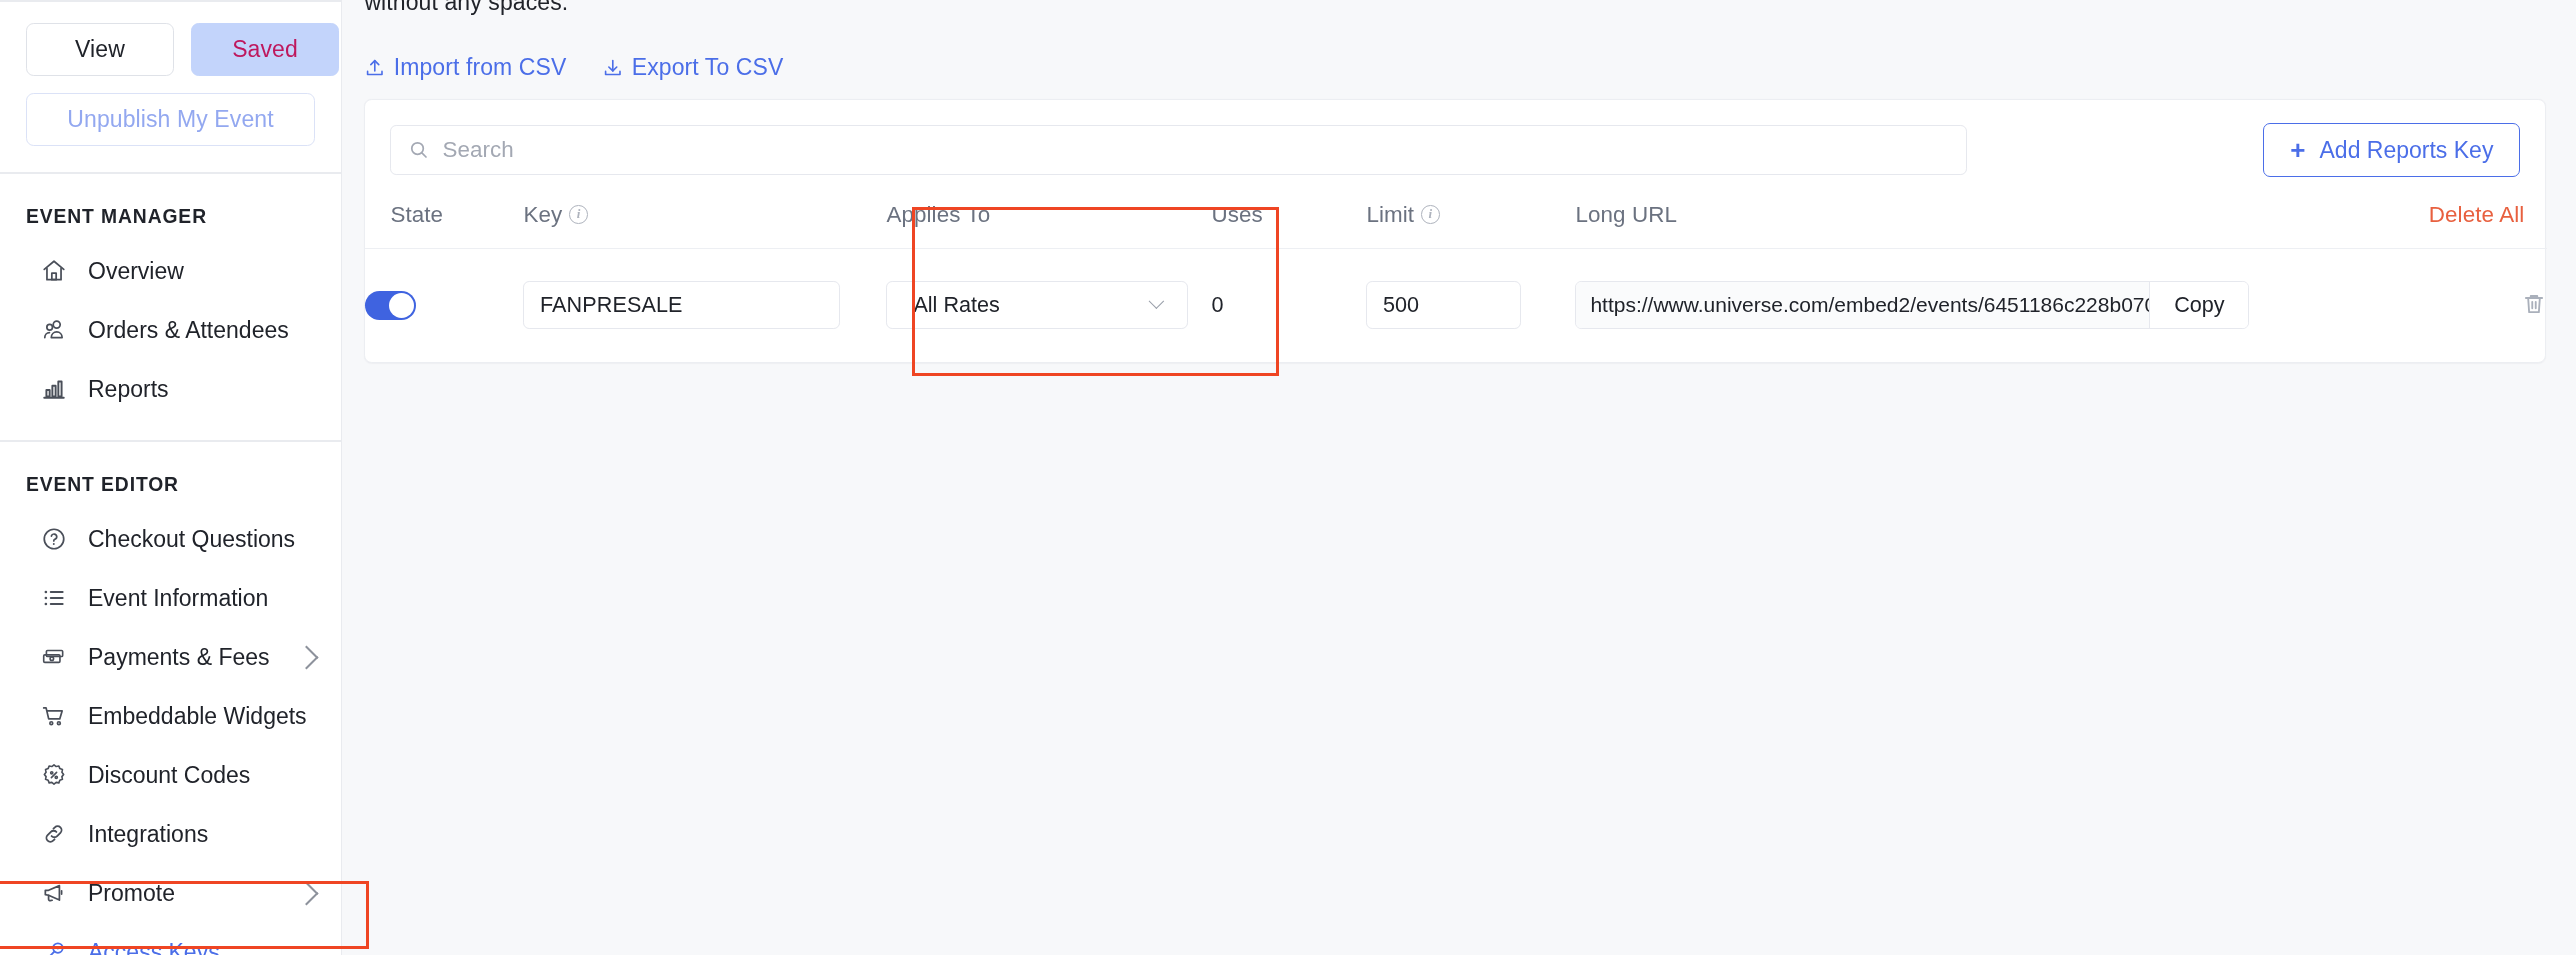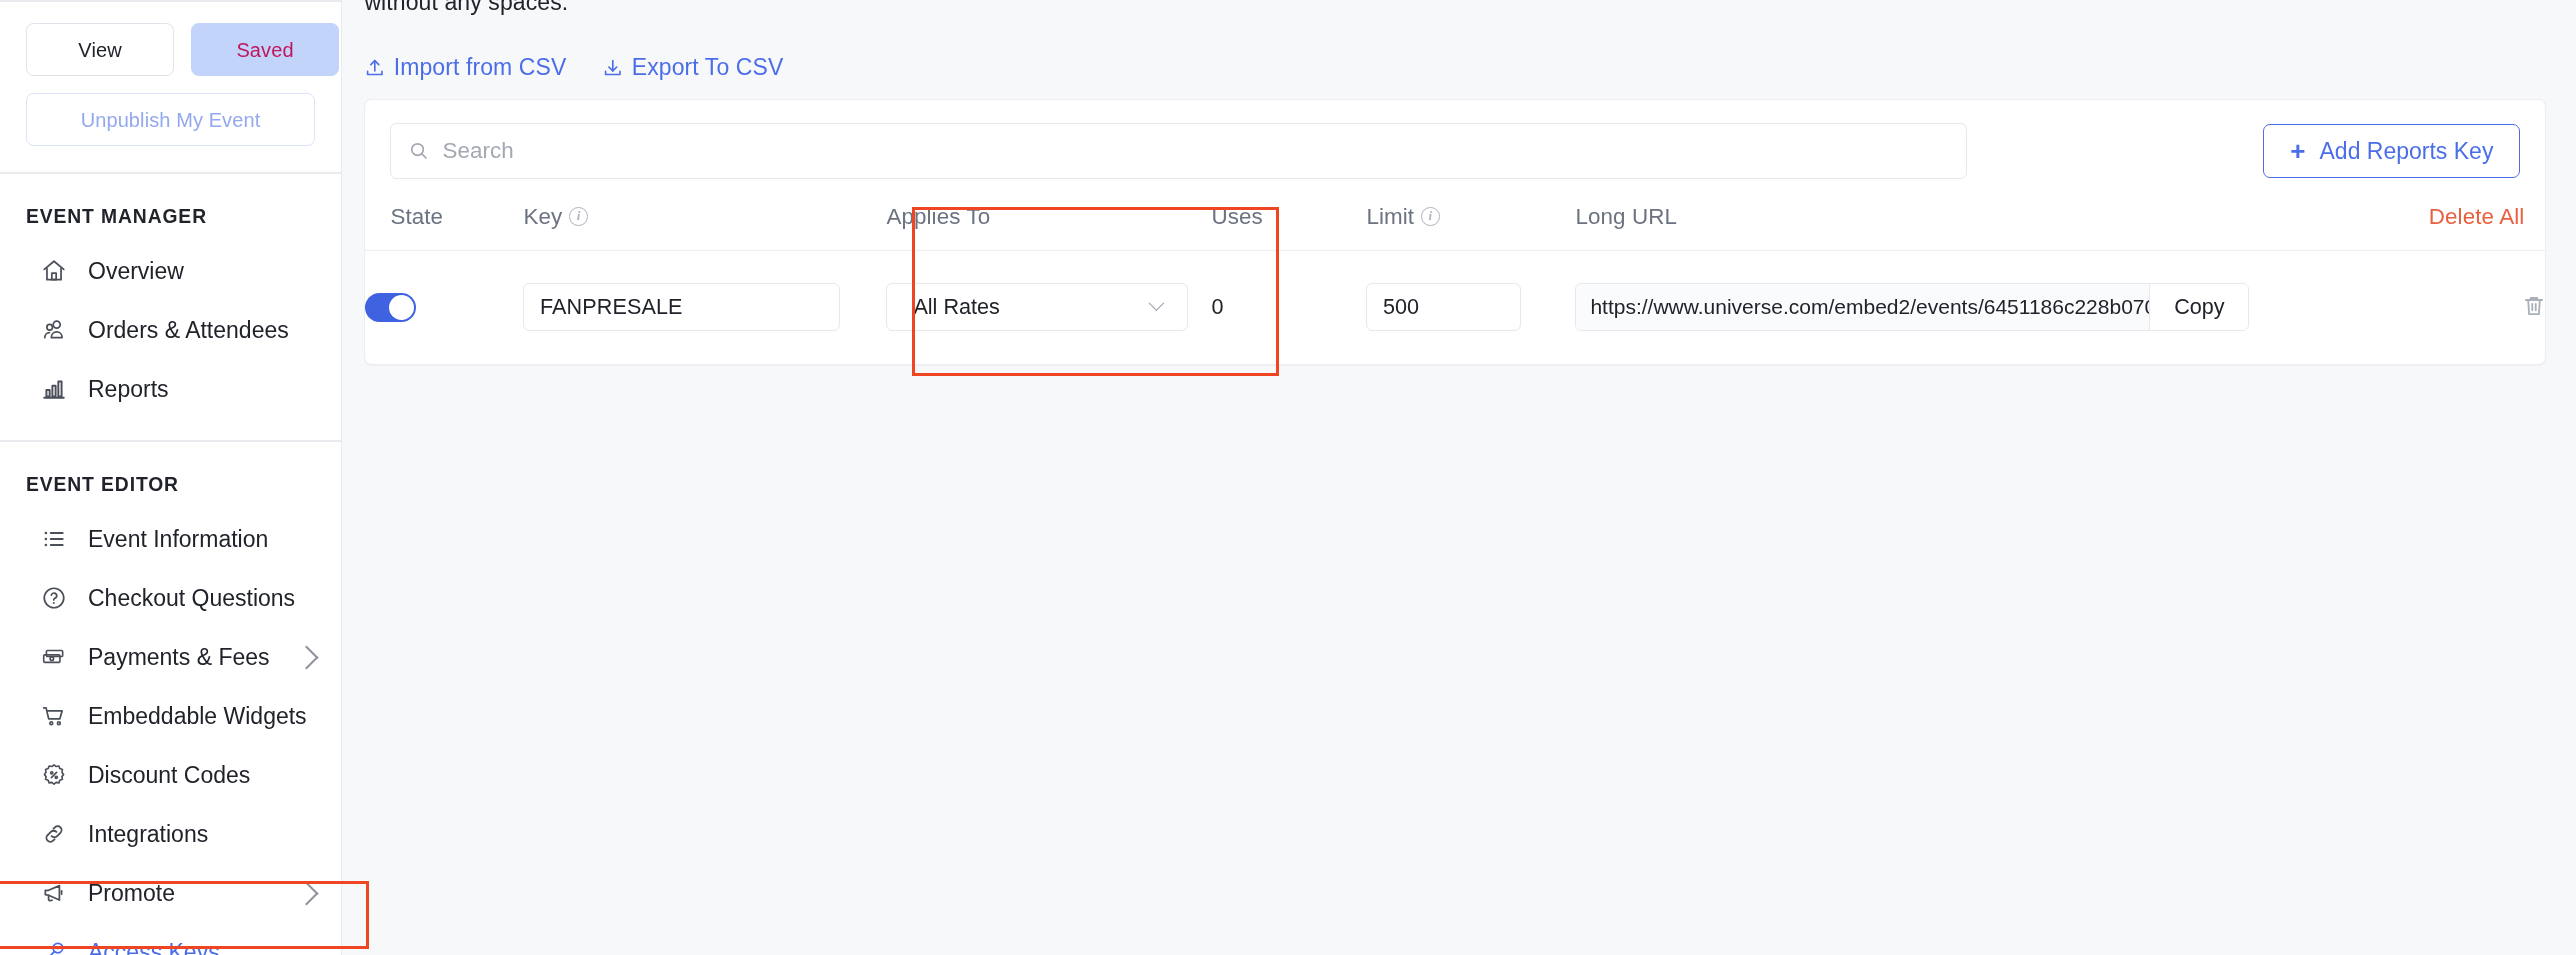--- a/index.html
+++ b/index.html
@@ -16,21 +16,21 @@
     width: 342px; height: 956px;
     background: #ffffff;
     border-right: 1.5px solid #e9ebef;
     flex: 0 0 342px;
     position: relative;
   }
   .side-top-rule { height: 1.5px; background: #e9ebef; margin: 0; }
   .pub-block { padding: 21.6px 26px 26px 26px; }
   .btn-row { display: flex; gap: 17px; }
   .btn {
-    border-radius: 7.7px; font-size: 20px; line-height: 1;
+    border-radius: 7.7px; font-size: 23px; line-height: 1;
     display: flex; align-items: center; justify-content: center;
     cursor: pointer; letter-spacing: 0.1px;
   }
   .btn-view {
     flex: 0 0 148px; height: 53px;
     border: 1.5px solid #dfe2e8; background: #fff; color: #20232a;
   }
   .btn-saved {
     flex: 0 0 148px; height: 53px;
     border: 1.5px solid #c3d4fb; background: #c3d4fb; color: #be185d;
@@ -81,21 +81,21 @@
   .csv-link svg { width: 21.6px; height: 21.6px; display: block; }
 
   .card {
     position: absolute; left: 22.4px; top: 99px;
     width: 2182px; background: #fff;
     border: 1.5px solid #eceef2; border-radius: 7.7px;
     box-shadow: 0 0.8px 1.5px rgba(20,25,40,.04);
   }
   .card-head { padding: 23px 25px 20px 25px; display: flex; align-items: center; gap: 20px; }
   .search-box {
-    flex: 0 0 1577px; height: 56px;
+    flex: 0 0 1577px; height: 50px;
     border: 1.5px solid #e6e8ee; border-radius: 6.2px;
     display: flex; align-items: center; gap: 12.4px; padding: 6px 17px;
     background: #fff;
   }
   .search-box svg { width: 21.6px; height: 21.6px; flex: 0 0 21.6px; display: block; }
   .search-ph { font-size: 22.4px; color: #a3a8b3; letter-spacing: 0.1px; }
   .add-key-btn {
     margin-left: auto;
     display: flex; align-items: center; justify-content: center; gap: 14px;
     height: 54px; padding: 0 26px;
@@ -236,39 +236,39 @@
       </span>
       <span class="nav-label">Reports</span>
     </div>
 
     <div class="side-sep" style="margin-top:21.6px"></div>
 
     <div class="sec-label">EVENT EDITOR</div>
 
     <div class="nav-item">
       <span class="nav-ico">
+        <svg viewBox="0 0 24 24" fill="none" stroke="#4a4f59" stroke-width="1.6" stroke-linecap="round" stroke-linejoin="round">
+          <circle cx="12" cy="12" r="9"></circle>
+          <path d="M9.6 9.3a2.5 2.5 0 1 1 3.1 3c-.6.3-.9.8-.9 1.5"></path>
+          <circle cx="11.8" cy="16.6" r=".9" fill="#4a4f59" stroke="none"></circle>
+        </svg>
+      </span>
+      <span class="nav-label">Checkout Questions</span>
+    </div>
+
+    <div class="nav-item">
+      <span class="nav-ico">
         <svg viewBox="0 0 24 24" fill="none" stroke="#4a4f59" stroke-width="1.8" stroke-linecap="round">
           <circle cx="4.5" cy="6.5" r="1.2" fill="#4a4f59" stroke="none"></circle>
           <circle cx="4.5" cy="12" r="1.2" fill="#4a4f59" stroke="none"></circle>
           <circle cx="4.5" cy="17.5" r="1.2" fill="#4a4f59" stroke="none"></circle>
           <path d="M9 6.5h11M9 12h11M9 17.5h11"></path>
         </svg>
       </span>
       <span class="nav-label">Event Information</span>
-    </div>
-
-    <div class="nav-item">
-      <span class="nav-ico">
-        <svg viewBox="0 0 24 24" fill="none" stroke="#4a4f59" stroke-width="1.6" stroke-linecap="round" stroke-linejoin="round">
-          <circle cx="12" cy="12" r="9"></circle>
-          <path d="M9.6 9.3a2.5 2.5 0 1 1 3.1 3c-.6.3-.9.8-.9 1.5"></path>
-          <circle cx="11.8" cy="16.6" r=".9" fill="#4a4f59" stroke="none"></circle>
-        </svg>
-      </span>
-      <span class="nav-label">Checkout Questions</span>
     </div>
 
     <div class="nav-item">
       <span class="nav-ico">
         <svg viewBox="0 0 24 24" fill="none" stroke="#4a4f59" stroke-width="1.5" stroke-linecap="round" stroke-linejoin="round">
           <rect x="5" y="6" width="15" height="5.5" rx="1"></rect>
           <rect x="2.5" y="10" width="15" height="7" rx="1"></rect>
           <circle cx="10" cy="13.5" r="1.6"></circle>
         </svg>
       </span>

